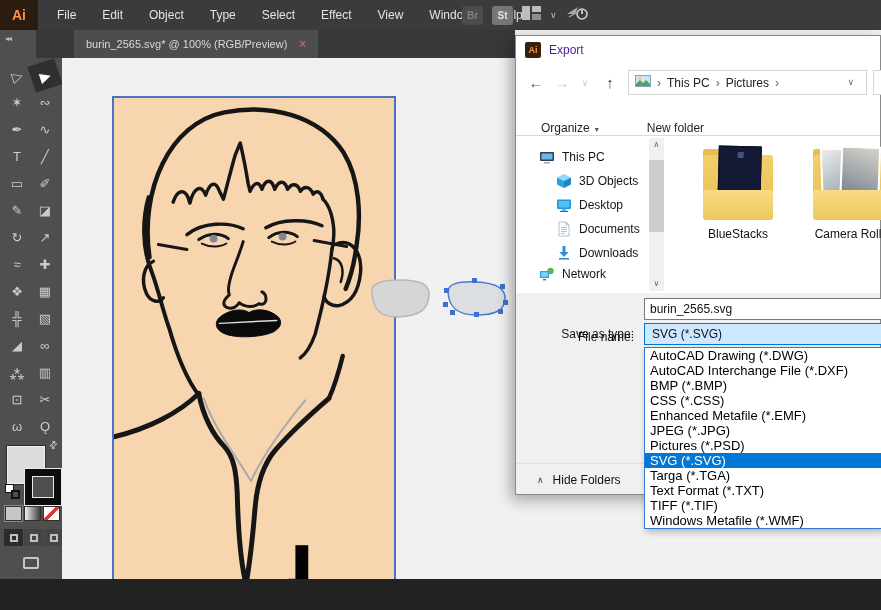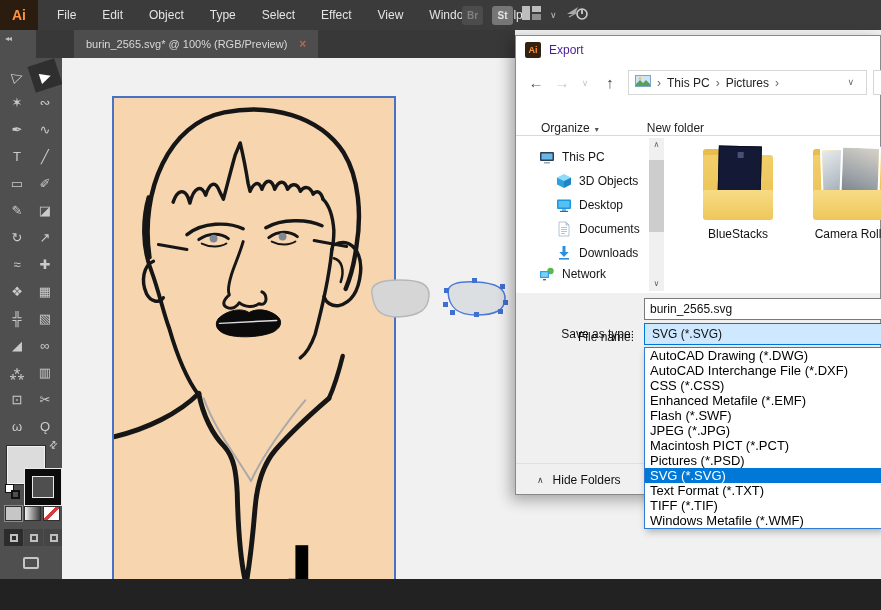--- a/index.html
+++ b/index.html
@@ -416,27 +416,27 @@
     </div>
 
     <div class="row-label" style="top:254px;margin-top:36px;">File name:</div>
     <div class="fn-input">burin_2565.svg</div>
     <div class="row-label" style="top:287px;">Save as type:</div>
     <div class="st-combo">SVG (*.SVG)</div>
 
     <div class="type-list">
         <div>AutoCAD Drawing (*.DWG)</div>
         <div>AutoCAD Interchange File (*.DXF)</div>
+        <div>BMP (*.BMP)</div>
         <div>CSS (*.CSS)</div>
         <div>Enhanced Metafile (*.EMF)</div>
-        <div>Flash (*.SWF)</div>
         <div>JPEG (*.JPG)</div>
-        <div>Macintosh PICT (*.PCT)</div>
         <div>Pictures (*.PSD)</div>
         <div class="selected">SVG (*.SVG)</div>
+        <div>Targa (*.TGA)</div>
         <div>Text Format (*.TXT)</div>
         <div>TIFF (*.TIF)</div>
         <div>Windows Metafile (*.WMF)</div>
       </div>
 
     <div class="dlg-footer">
       <span class="hf-chev">∧</span>
       <span>Hide Folders</span>
     </div>
   </div>

